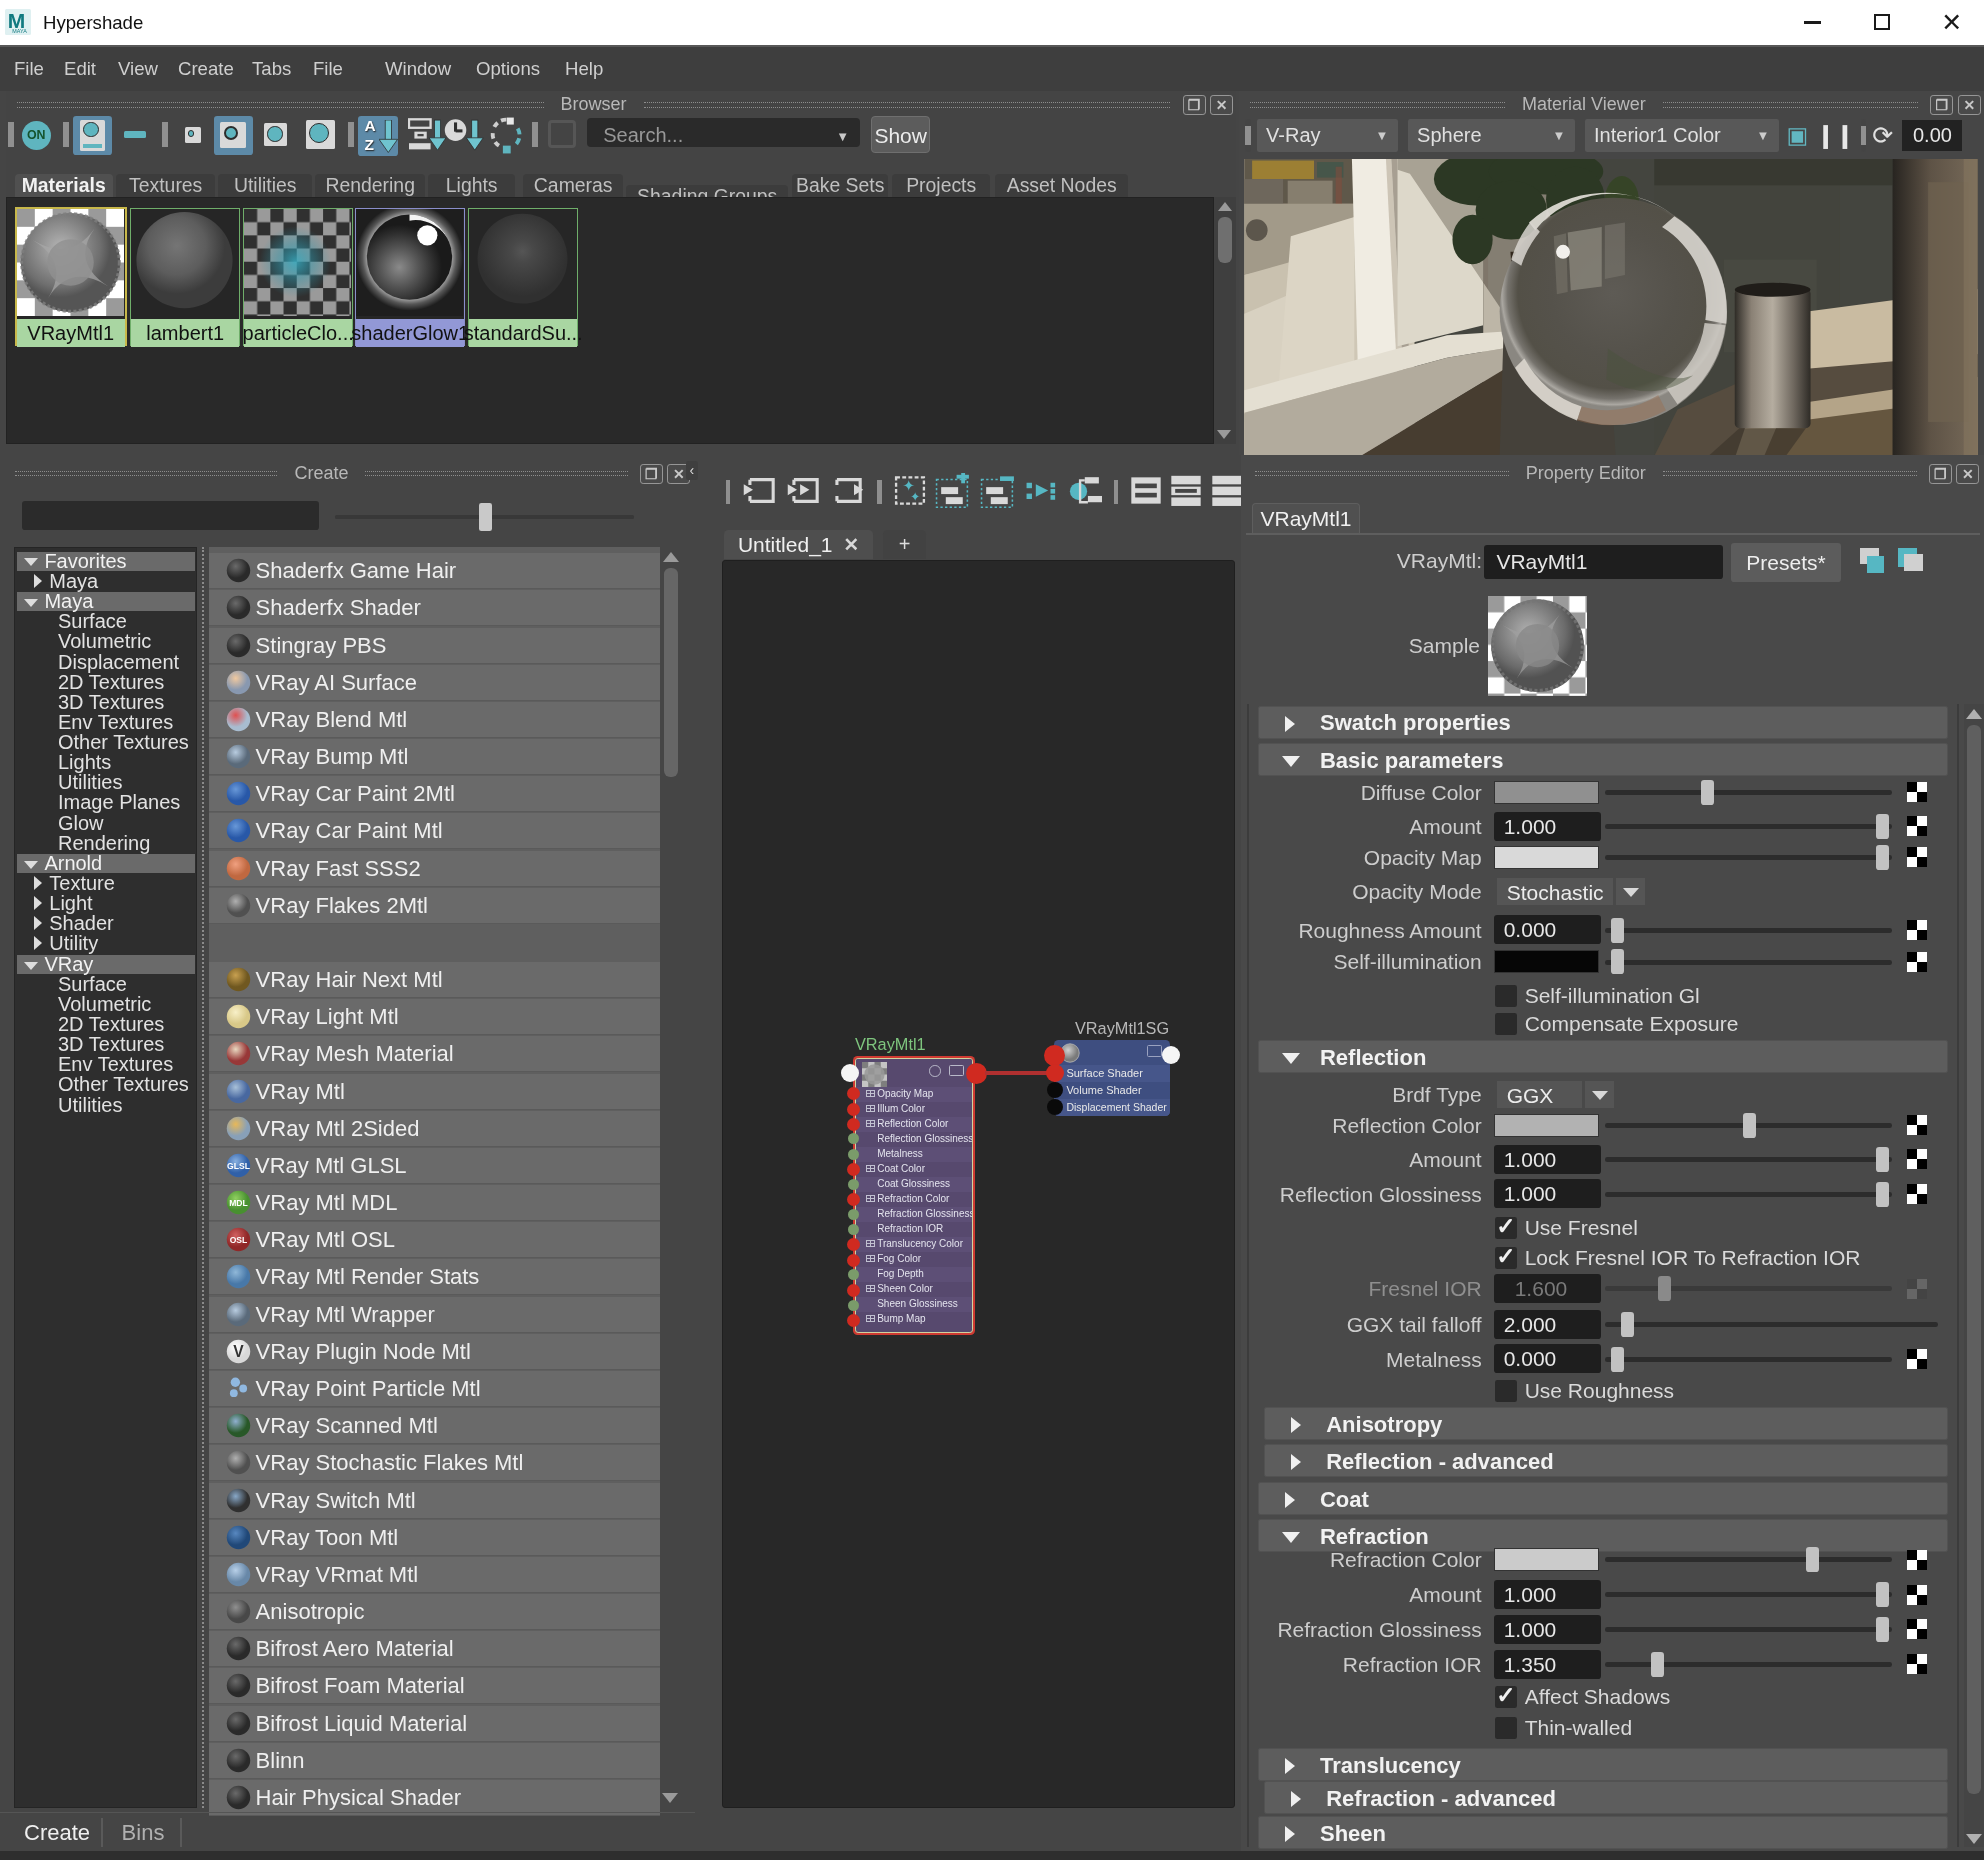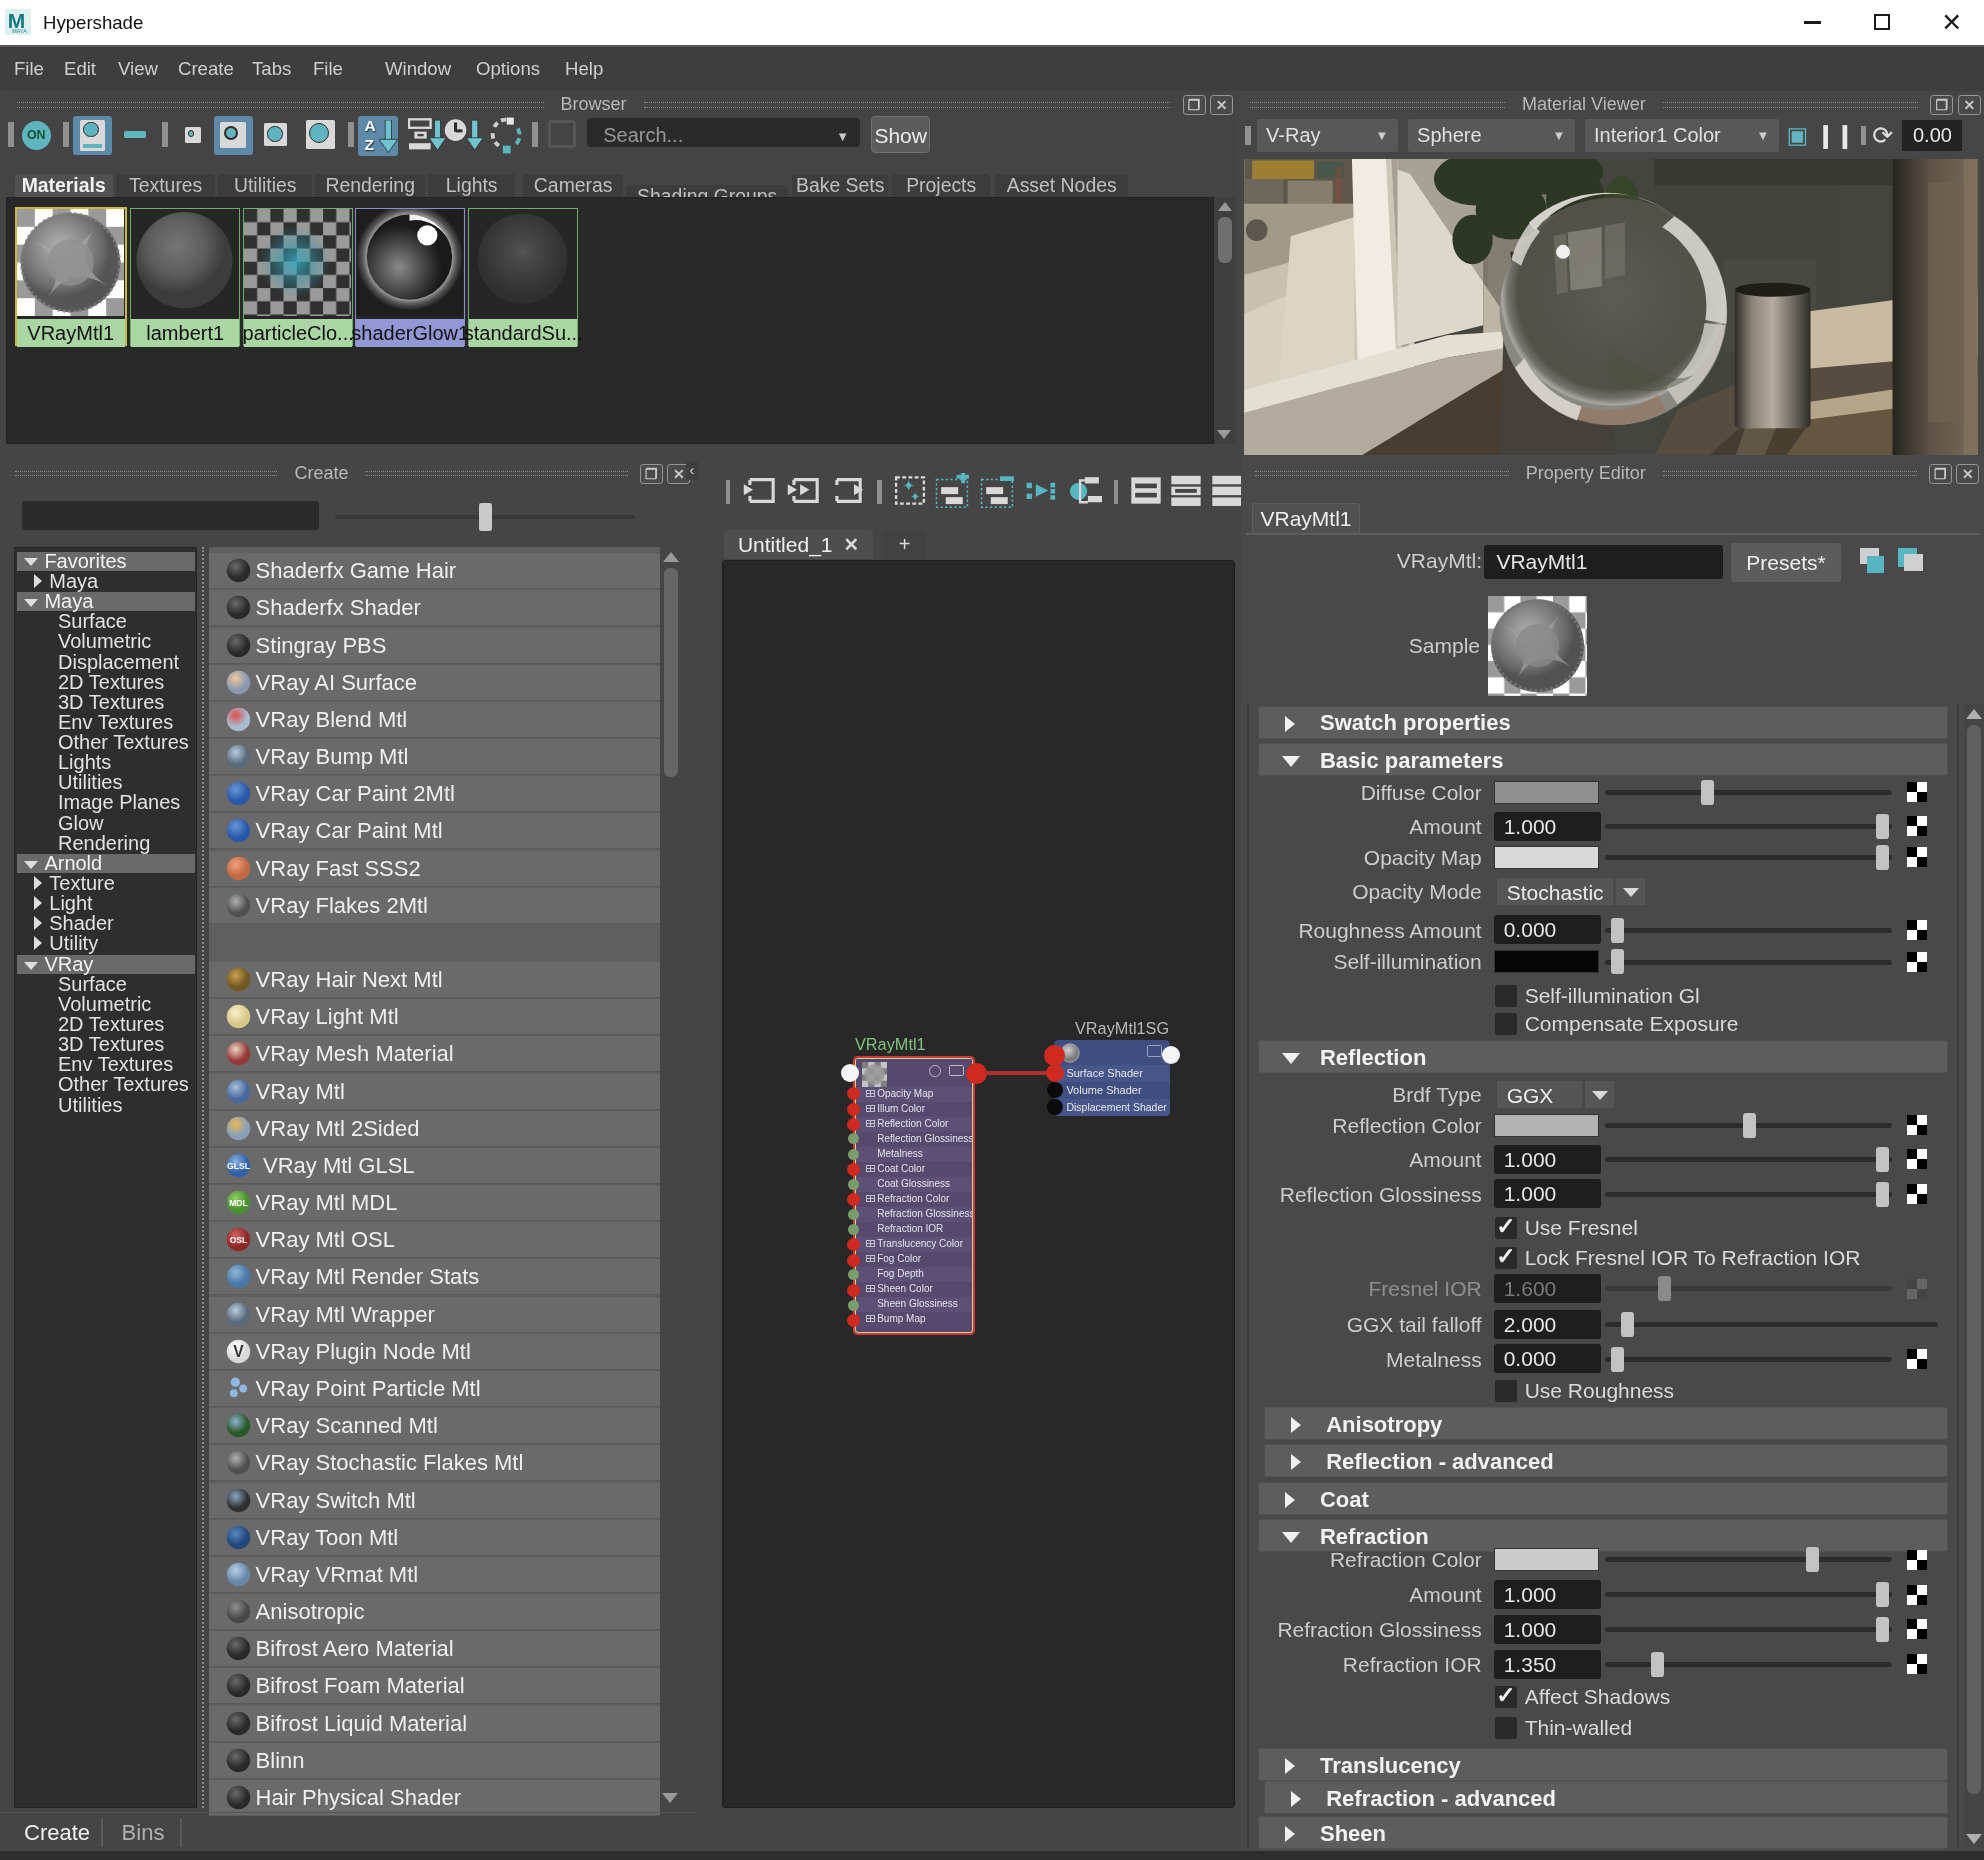--- a/index.html
+++ b/index.html
@@ -569,21 +569,21 @@
           <svg width="25" height="25" viewBox="0 0 32 32">
             <defs>
               <radialGradient id="ggoldw" cx="38%" cy="32%">
                 <stop offset="0%" stop-color="#e8b858"></stop>
                 <stop offset="100%" stop-color="#88a0b8"></stop>
               </radialGradient>
             </defs>
             <circle cx="16" cy="16" r="15" fill="url(#ggoldw)"></circle>
           </svg>
         </span>VRay Mtl 2Sided</div>
-      <div style="position:absolute;left:0;top:601px;width:451px;height:36px;background:#6a6a6a;border-bottom:1.5px solid #5a5a5a;display:flex;align-items:center;color:#efefef;font-size:22px;"><span style="margin:0 12px 0 17px;display:flex;text-align:right;">
+      <div style="position:absolute;left:0;top:601px;width:451px;height:36px;background:#6a6a6a;border-bottom:1.5px solid #5a5a5a;display:flex;align-items:center;color:#efefef;font-size:22px;"><span style="margin:0 4px 0 17px;display:flex;text-align:right;">
           <svg width="25" height="25" viewBox="0 0 32 32" style="font-size:28px">
             <defs>
               <radialGradient id="gglsl" cx="38%" cy="32%">
                 <stop offset="0%" stop-color="#88b0e0"></stop>
                 <stop offset="100%" stop-color="#3060a8"></stop>
               </radialGradient>
             </defs>
             <circle cx="16" cy="16" r="15" fill="url(#gglsl)"></circle>
             <text x="16" y="21" font-size="11" font-weight="bold" fill="#fff" text-anchor="middle">GLSL</text>
           </svg>
@@ -1099,21 +1099,21 @@
       </svg>
       <div style="position:absolute;left:246px;top:513px;width:22px;height:22px;background:#2a2a2a;border-radius:2.3px;">
         <span style="position:absolute;left:1.5px;top:-3.9px;color:#f0f0f0;font-size:23px;font-weight:bold;">✓</span>
       </div>
       <div style="position:absolute;left:276px;top:508px;color:#dadada;font-size:21px;line-height:31px;">Use Fresnel</div>
       <div style="position:absolute;left:246px;top:543px;width:22px;height:22px;background:#2a2a2a;border-radius:2.3px;">
         <span style="position:absolute;left:1.5px;top:-3.9px;color:#f0f0f0;font-size:23px;font-weight:bold;">✓</span>
       </div>
       <div style="position:absolute;left:276px;top:538px;color:#dadada;font-size:21px;line-height:31px;">Lock Fresnel IOR To Refraction IOR</div>
       <div style="position:absolute;left:0;top:569px;width:233px;height:31px;text-align:right;color:#8f8f8f;font-size:21px;line-height:31px;">Fresnel IOR</div>
-      <div style="position:absolute;left:245px;top:570px;width:107px;height:29px;background:#1e1e1e;border-radius:3.1px;color:#7a7a7a;font-size:21px;line-height:29px;padding-left:10px;">1.600</div>
+      <div style="position:absolute;left:245px;top:570px;width:107px;height:29px;background:#1e1e1e;border-radius:3.1px;color:#7a7a7a;font-size:21px;line-height:29px;padding-left:21px;">1.600</div>
       <div style="position:absolute;left:356px;top:582px;width:287px;height:4.6px;background:#3a3a3a;border-radius:2.3px;"></div>
       <div style="position:absolute;left:409px;top:572px;width:13px;height:25px;background:#8a8a8a;border-radius:3.1px;"></div>
       <svg style="position:absolute;left:658px;top:575px;" width="20" height="20" viewBox="0 0 26 26">
         <rect width="26" height="26" fill="#666"></rect>
         <rect width="13" height="13" fill="#444"></rect>
         <rect x="13" y="13" width="13" height="13" fill="#444"></rect>
       </svg>
       <div style="position:absolute;left:0;top:605px;width:233px;height:31px;text-align:right;color:#cdcdcd;font-size:21px;line-height:31px;">GGX tail falloff</div>
       <div style="position:absolute;left:245px;top:606px;width:107px;height:29px;background:#1e1e1e;border-radius:3.1px;color:#e8e8e8;font-size:21px;line-height:29px;padding-left:10px;">2.000</div>
       <div style="position:absolute;left:356px;top:618px;width:333px;height:4.6px;background:#2c2c2c;border-radius:2.3px;"></div>

